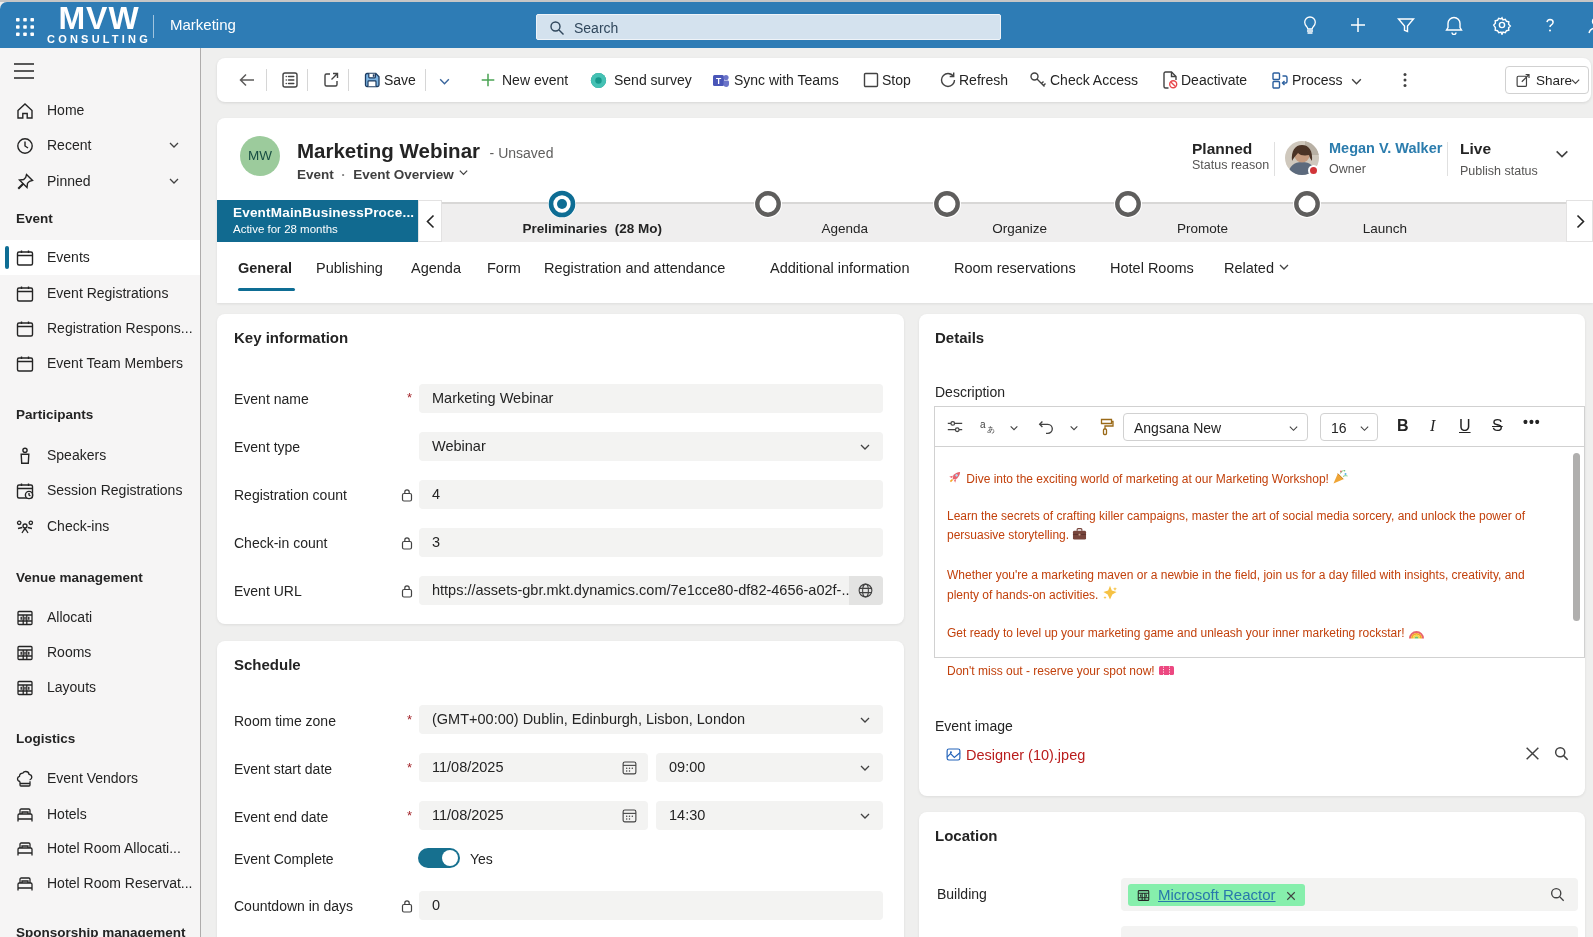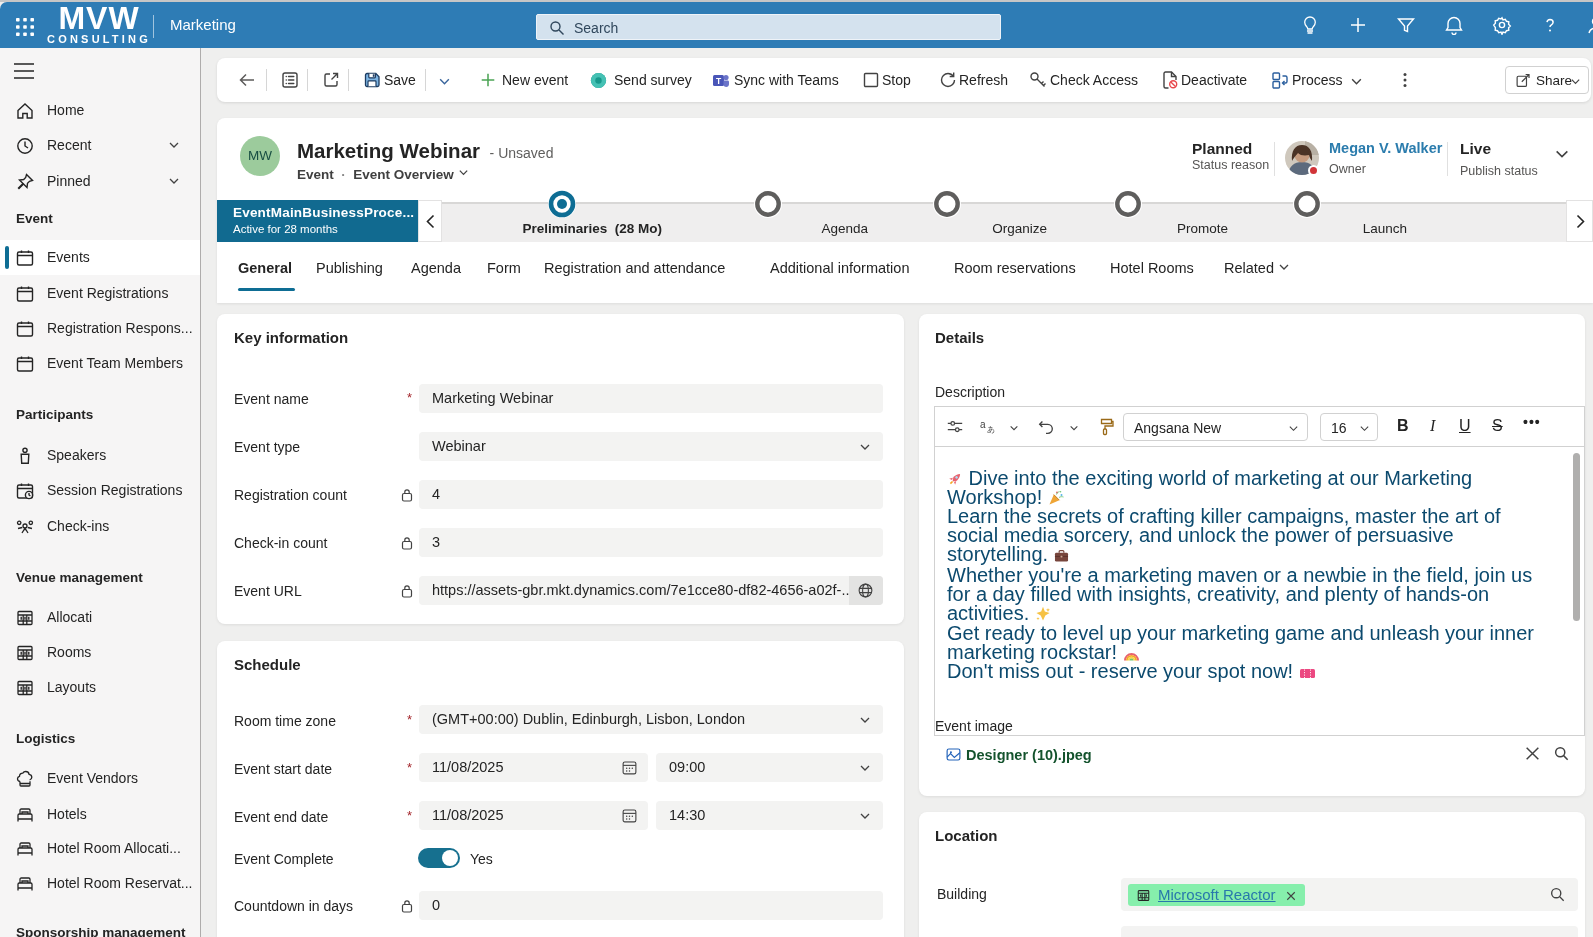--- a/index.html
+++ b/index.html
@@ -56,24 +56,24 @@
 .card{position:absolute;background:#fff;border-radius:8px;box-shadow:0 1px 3px rgba(0,0,0,.08)}
 .cardtitle{position:absolute;left:17px;top:15px;font-size:15px;font-weight:bold;color:#242424}
 .flabel{position:absolute;left:17px;font-size:14px;color:#242424;white-space:nowrap}
 .req{color:#a4262c;font-size:13px}
 .finput{position:absolute;background:#f3f3f2;border-radius:4px;height:29px;font-size:14.5px;color:#242424}
 .finput .txt{position:absolute;left:13px;top:6px;white-space:nowrap}
 .fchev{position:absolute;right:12px;top:9px;width:12px;height:12px}
 .lock{position:absolute;width:12px;height:14px}
 
 #rtetool{position:absolute;left:15px;top:92px;width:651px;height:40px;border:1px solid #d1d1d1;border-bottom:none;background:#fff;border-radius:0}
-#rtebox{position:absolute;left:15px;top:132px;width:651px;height:290px;border:1px solid #d1d1d1;background:#fff;font-size:20px;color:#0c4a6e;line-height:19px}
+#rtebox{position:absolute;left:15px;top:132px;width:651px;height:212px;border:1px solid #d1d1d1;background:#fff;font-size:12px;color:#c2410c;line-height:19px}
 .combo{position:absolute;border:1px solid #d1d1d1;border-radius:4px;height:28px;font-size:14px}
 .scrollthumb{position:absolute;width:7px;border-radius:4px;background:#b0afae}
-.bluelink{color:#14532d;font-weight:bold;text-decoration:none}
+.bluelink{color:#b91c1c;font-weight:normal;text-decoration:none}
 .emoji{display:inline-block;vertical-align:-2px}
 </style>
 </head>
 <body>
 <div id="root">
 <div id="topstrip"></div>
 <div id="topbar">
   <svg class="waffle" viewBox="0 0 18 18" fill="#fff">
         <g>
           <rect x="0" y="0" width="3.6" height="3.6" rx="0.8"></rect>

